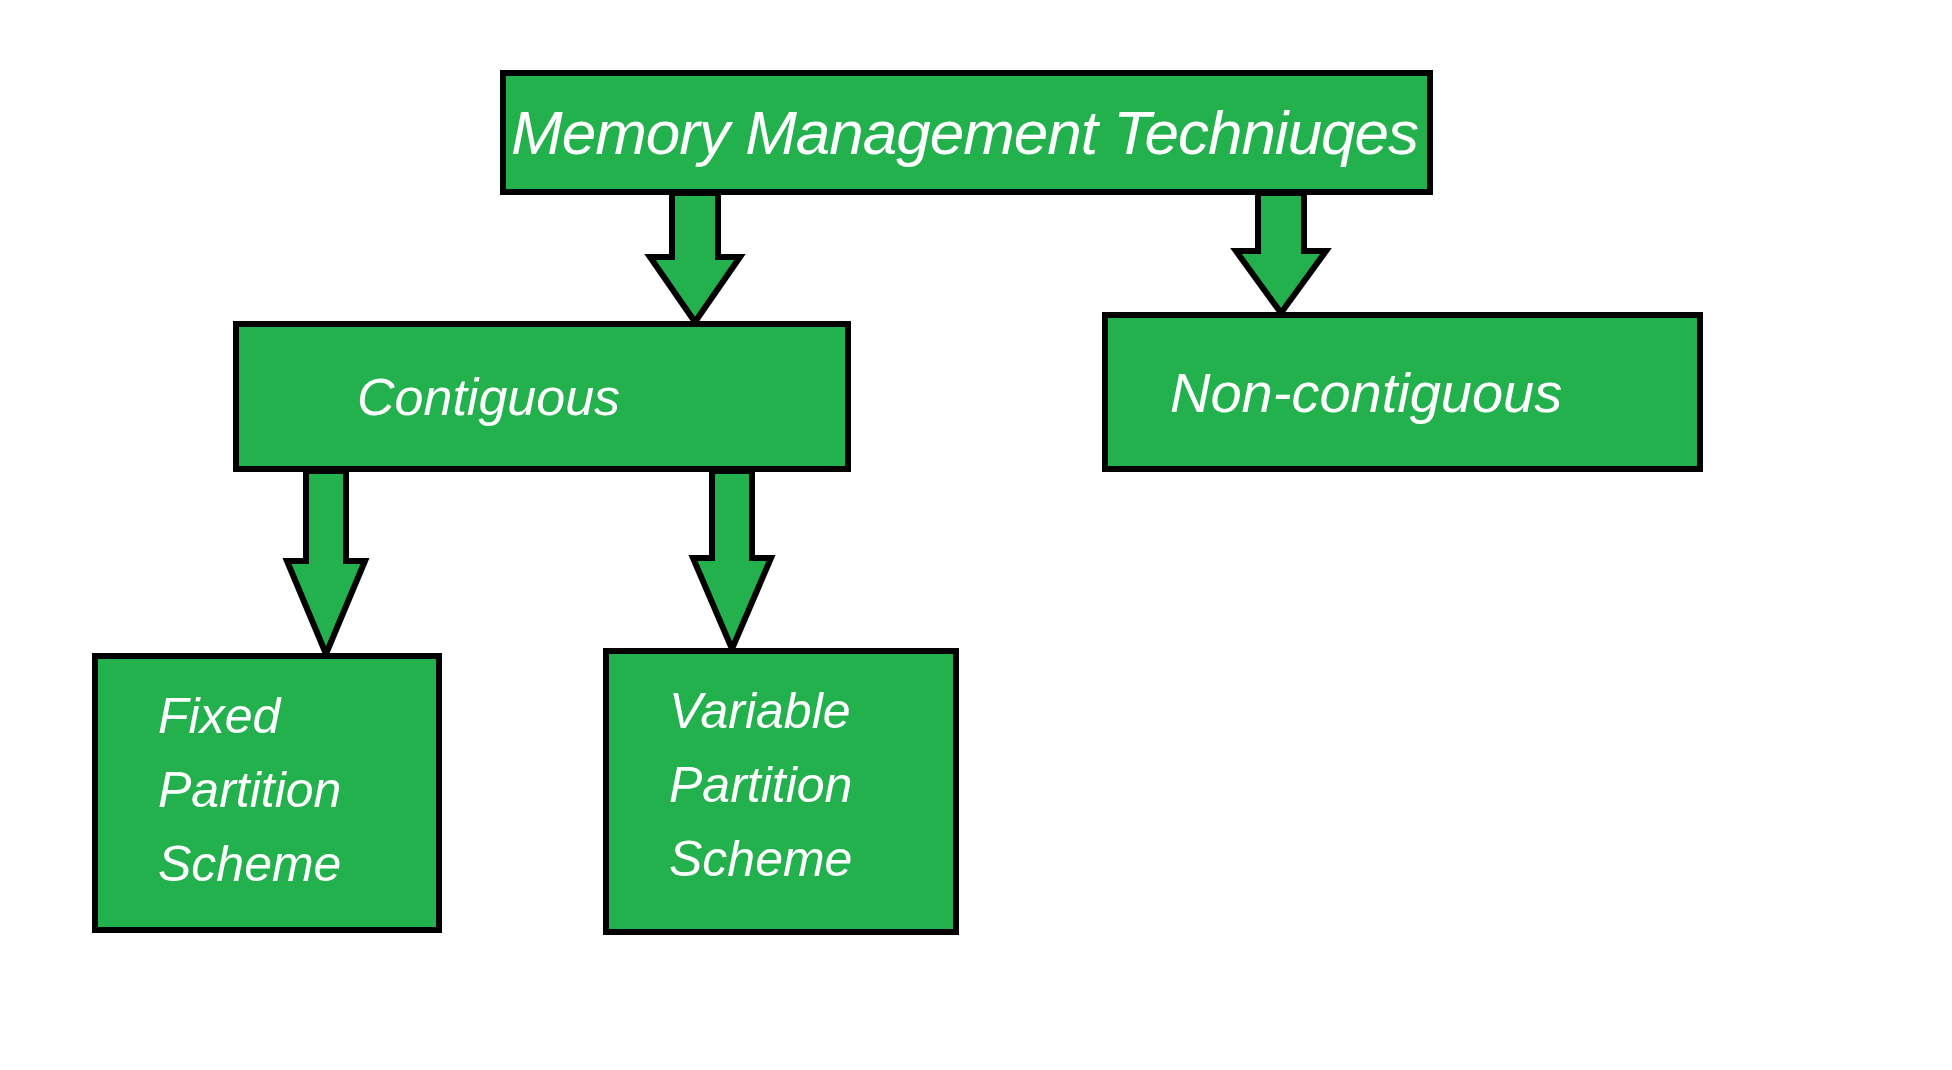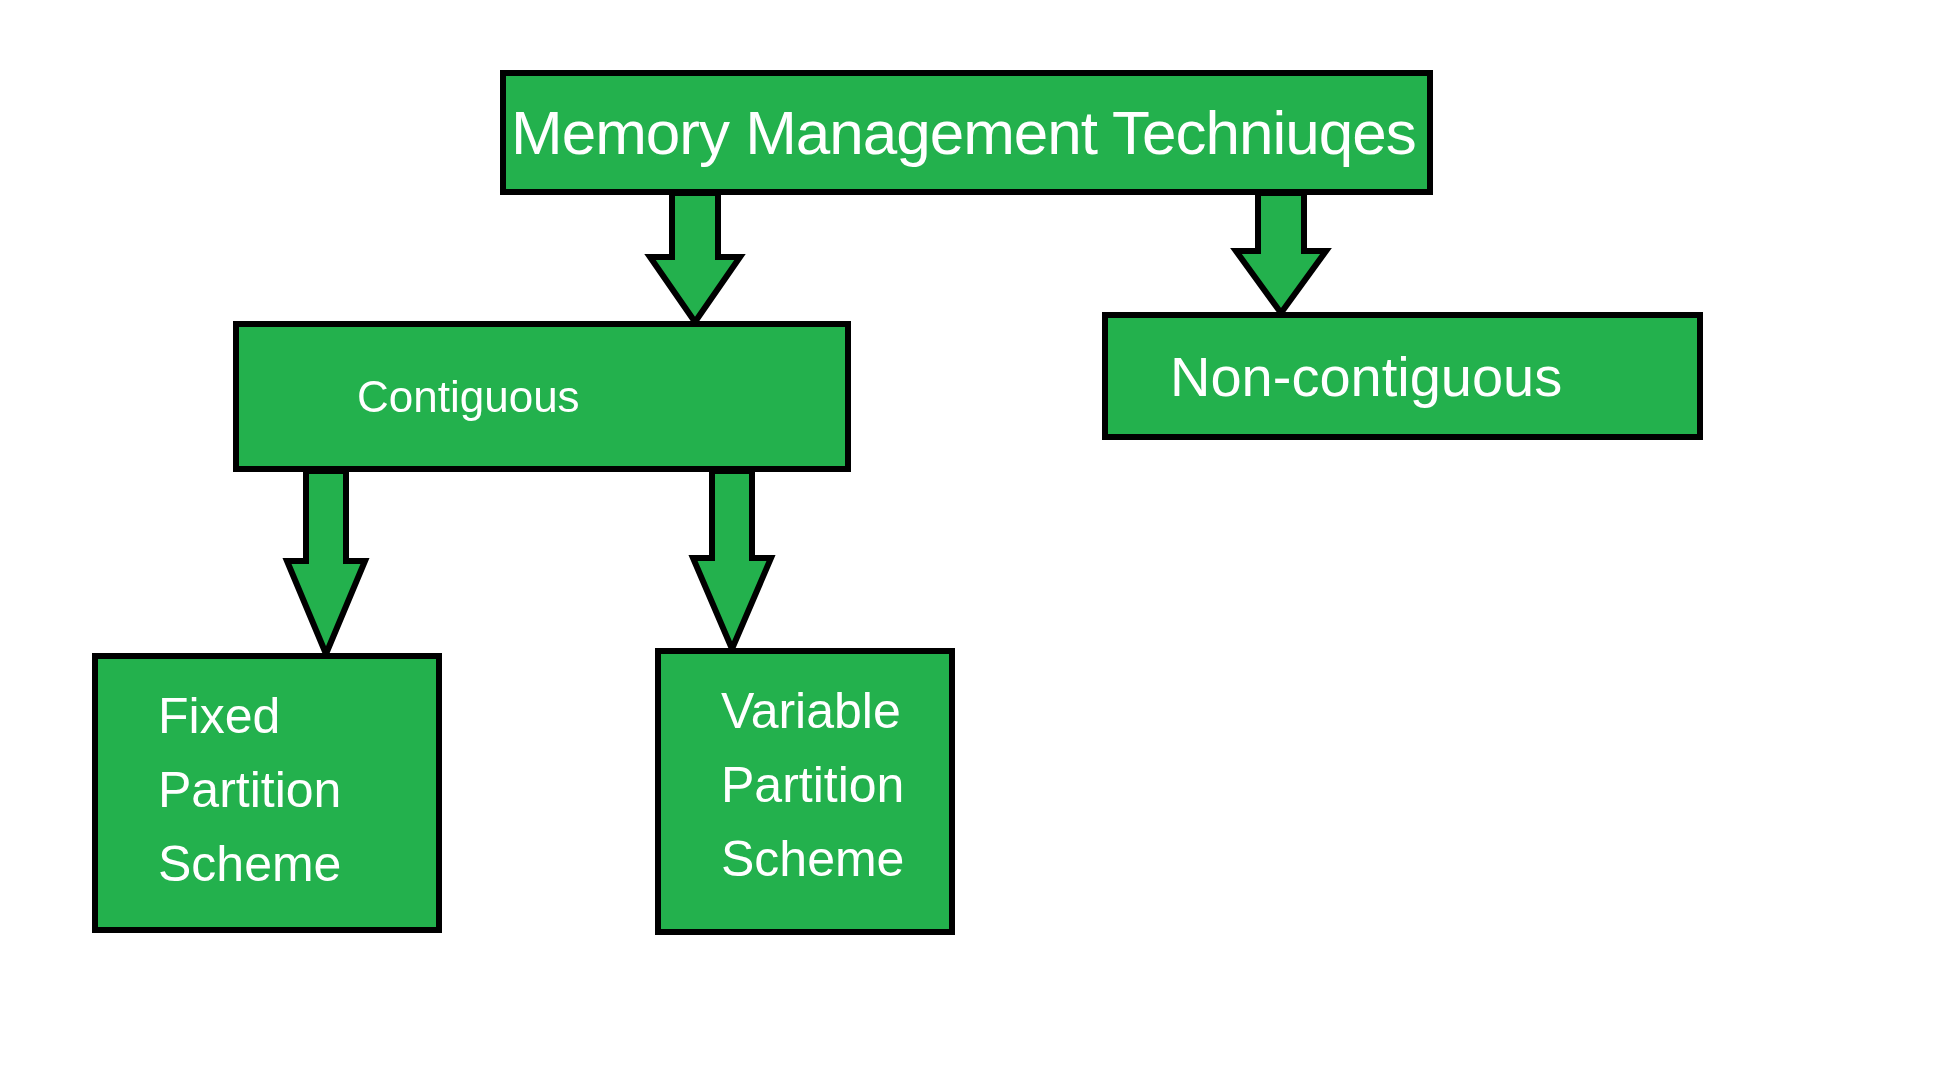--- a/index.html
+++ b/index.html
@@ -8,21 +8,21 @@
     --node-text:#ffffff;
     --canvas-bg:#ffffff;
   }
   *{box-sizing:border-box;margin:0;padding:0;}
   html,body{background:var(--canvas-bg);}
   body{
     font-family:"Liberation Sans", sans-serif;
     width:1952px;height:1070px;overflow:hidden;
   }
   .canvas{
-    position:relative;width:1952px;height:1070px;background:var(--canvas-bg);
+    position:relative;width:1952px;height:1070px;background:var(--canvas-bg);font-style:italic;
   }
   .edges{
     position:absolute;left:0;top:0;width:1952px;height:1070px;
   }
   .edges polygon{
     fill:var(--node-fill);
     stroke:var(--node-border);
     stroke-width:6;
     stroke-linejoin:miter;
   }
@@ -34,40 +34,40 @@
     display:flex;
     align-items:center;
     white-space:nowrap;
   }
   .node-root{
     left:500px;top:70px;width:933px;height:125px;
     font-size:62px;letter-spacing:-1px;padding-left:5px;
   }
   .node-contiguous{
     left:233px;top:321px;width:618px;height:151px;
-    font-size:44px;padding-left:118px;
+    font-size:52px;padding-left:118px;
   }
   .node-noncontiguous{
-    left:1102px;top:312px;width:601px;height:128px;
+    left:1102px;top:312px;width:601px;height:160px;
     font-size:56px;padding-left:62px;
   }
   .node-multiline{
     flex-direction:column;
     align-items:flex-start;
     justify-content:flex-start;
     font-size:50px;
     line-height:74px;
     padding:20px 0 0 60px;
     margin-left:32px;
   }
   .node-fixed{
     left:60px;top:653px;width:350px;height:280px;
   }
   .node-variable{
-    left:623px;top:648px;width:300px;height:287px;text-align:right;
+    left:571px;top:648px;width:356px;height:287px;text-align:right;
   }
 </style>
 </head>
 <body>
 
 <div class="canvas">
 
   <svg class="edges" viewBox="0 0 1952 1070" xmlns="http://www.w3.org/2000/svg">
     <polygon points="672,193 718,193 718,257 740,257 695,322 650,257 672,257"></polygon>
     <polygon points="1258,193 1304,193 1304,251 1326,251 1281,313 1236,251 1258,251"></polygon>

